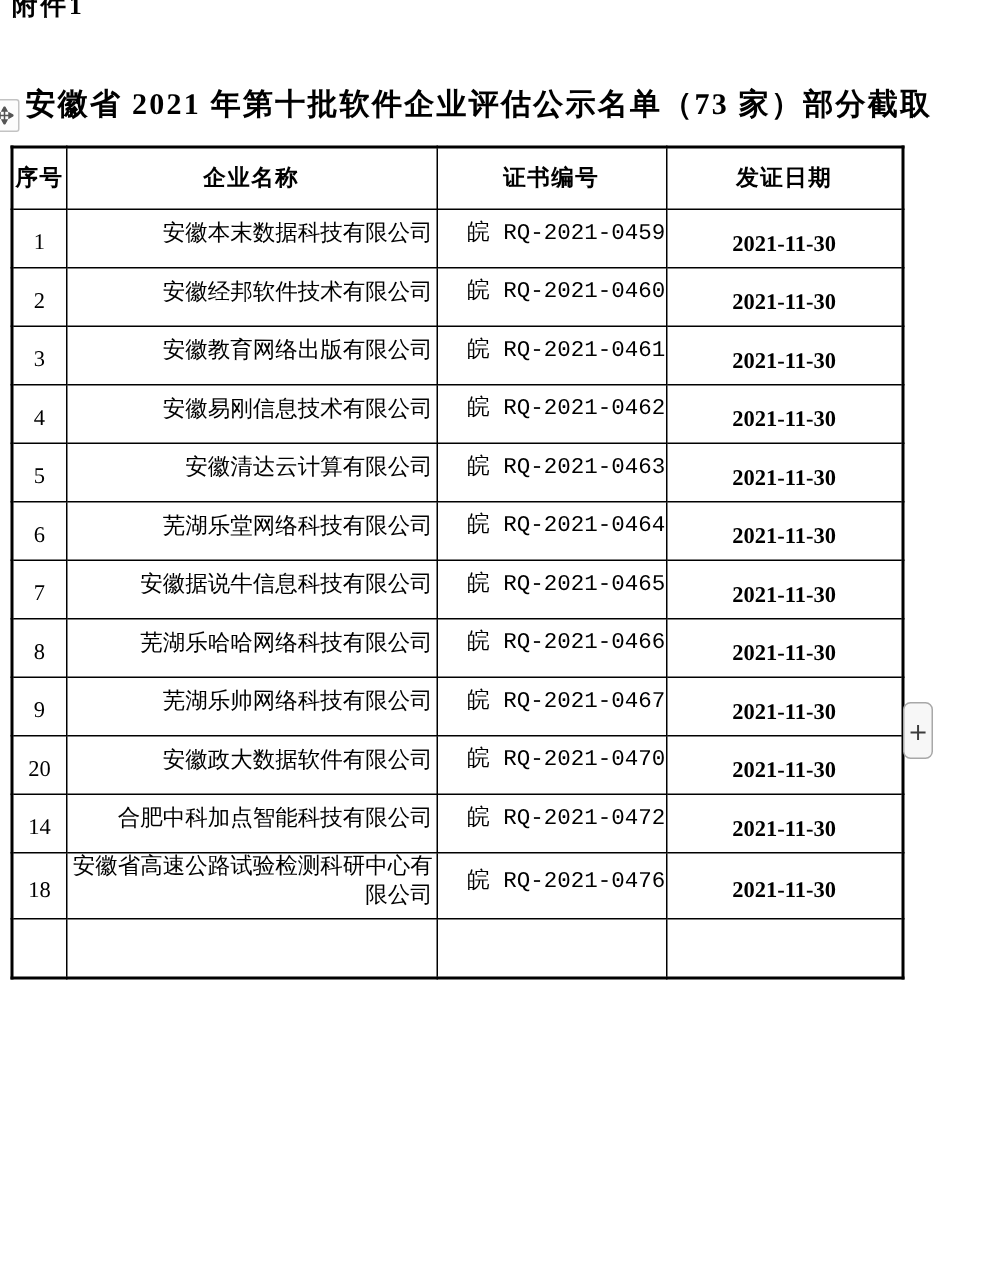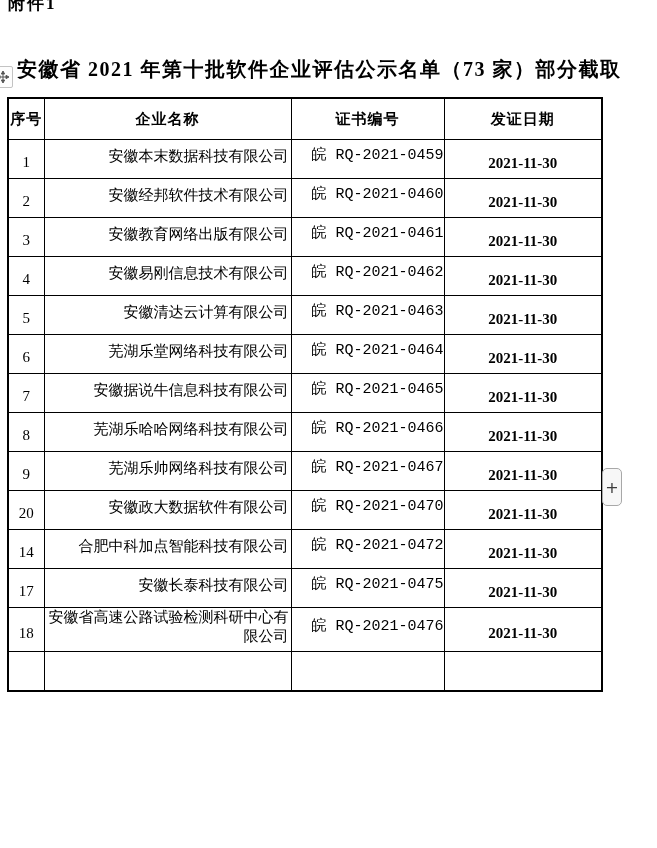--- a/index.html
+++ b/index.html
@@ -213,26 +213,20 @@
     <td class="cell-company">安徽政大数据软件有限公司</td>
     <td class="cell-cert">皖 RQ-2021-0470</td>
     <td class="cell-date">2021-11-30</td>
   </tr>
       <tr>
     <td class="cell-no">14</td>
     <td class="cell-company">合肥中科加点智能科技有限公司</td>
     <td class="cell-cert">皖 RQ-2021-0472</td>
     <td class="cell-date">2021-11-30</td>
   </tr>
-      <tr>
-    <td class="cell-no">17</td>
-    <td class="cell-company">安徽长泰科技有限公司</td>
-    <td class="cell-cert">皖 RQ-2021-0475</td>
-    <td class="cell-date">2021-11-30</td>
-  </tr>
       <tr class="tall-row">
     <td class="cell-no">18</td>
     <td class="cell-company">安徽省高速公路试验检测科研中心有限公司</td>
     <td class="cell-cert">皖 RQ-2021-0476</td>
     <td class="cell-date">2021-11-30</td>
   </tr>
       <tr class="partial-row">
     <td class="cell-no"></td>
     <td class="cell-company"></td>
     <td class="cell-cert"></td>

